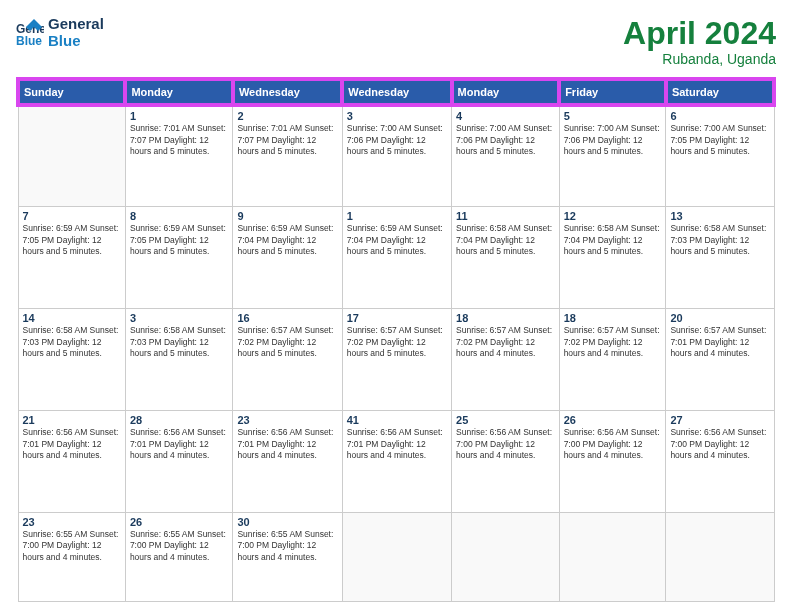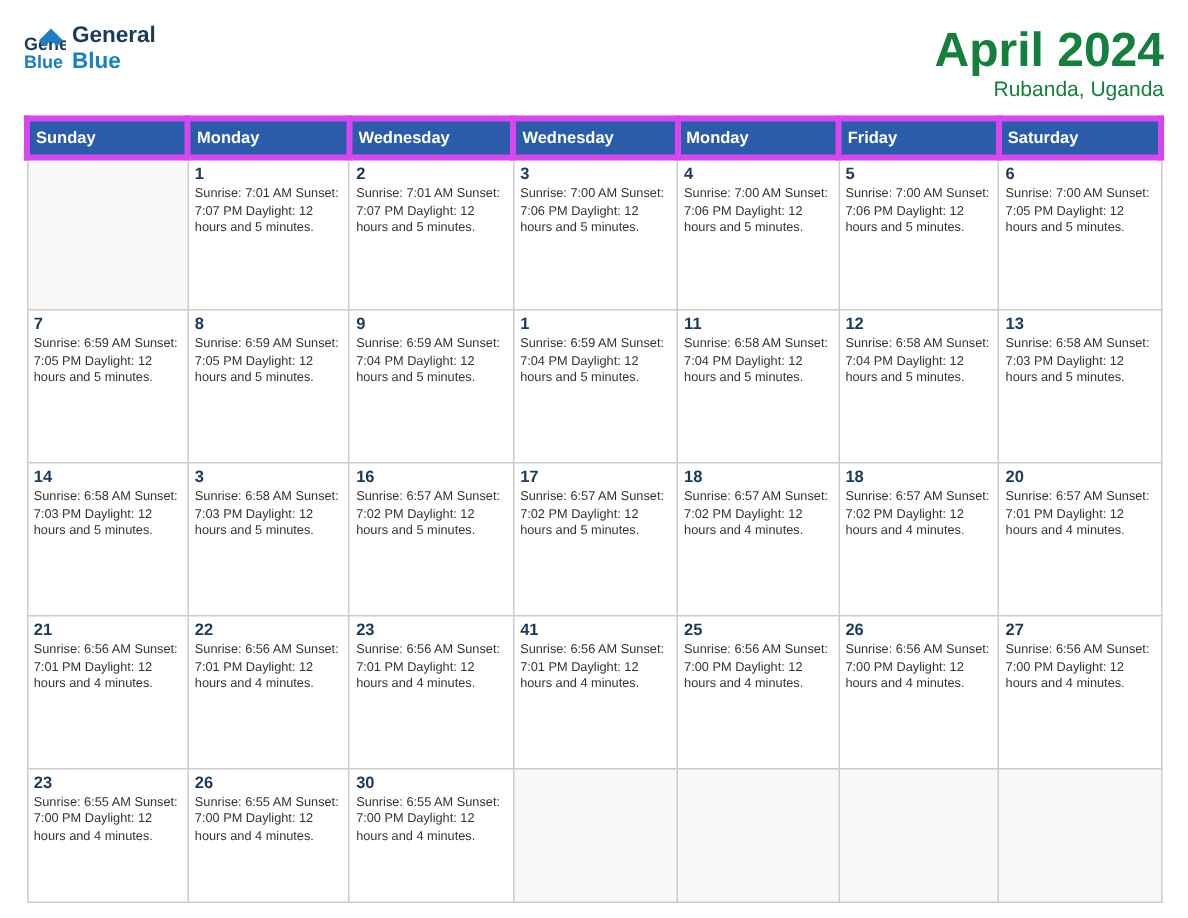--- a/index.html
+++ b/index.html
@@ -271,21 +271,21 @@
         </tr>
         <tr>
           <td>
             <span class="day-num">21</span>
             <div class="day-info">Sunrise: 6:56 AM
 Sunset: 7:01 PM
 Daylight: 12 hours
 and 4 minutes.</div>
           </td>
           <td>
-            <span class="day-num">22</span>
+            <span class="day-num">28</span>
             <div class="day-info">Sunrise: 6:56 AM
 Sunset: 7:01 PM
 Daylight: 12 hours
 and 4 minutes.</div>
           </td>
           <td>
             <span class="day-num">23</span>
             <div class="day-info">Sunrise: 6:56 AM
 Sunset: 7:01 PM
 Daylight: 12 hours

